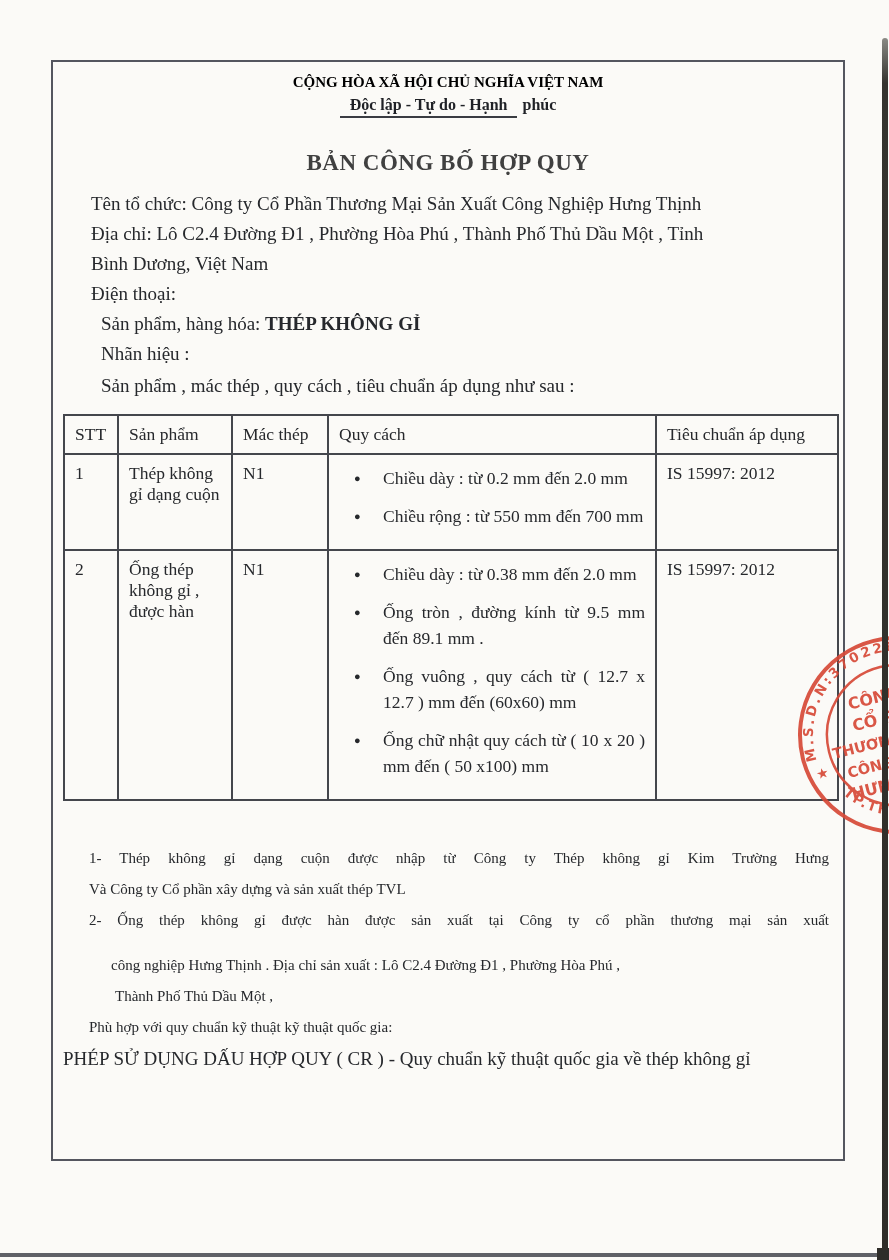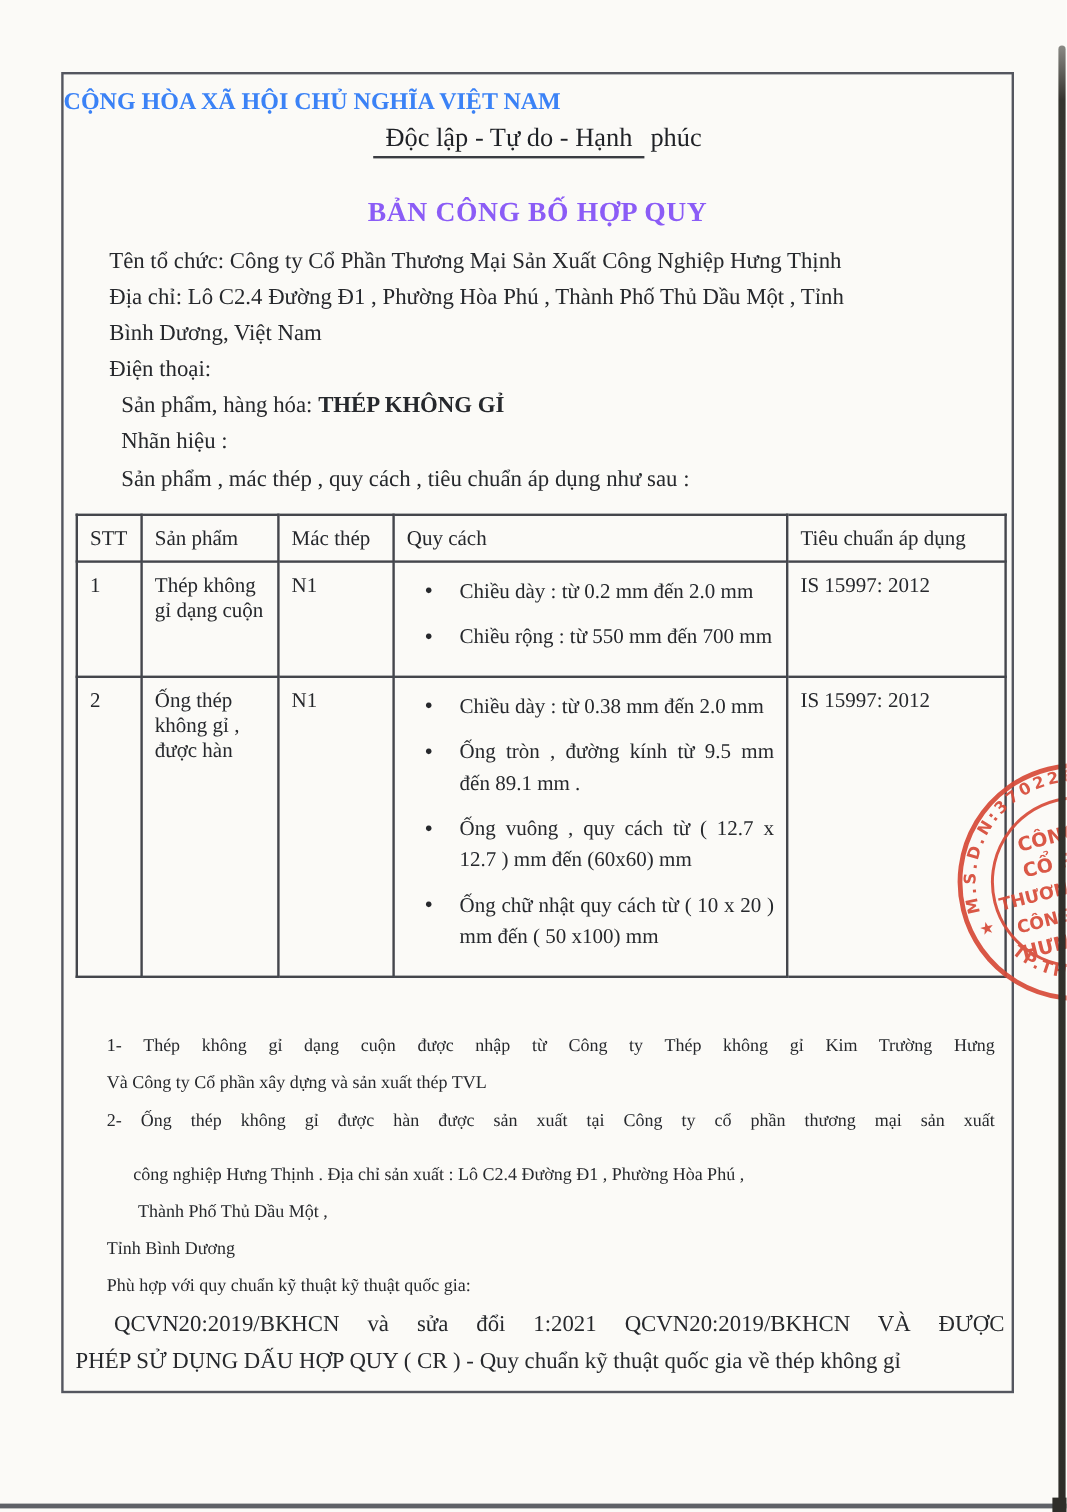--- a/index.html
+++ b/index.html
@@ -15,42 +15,42 @@
   .frame {
     position: absolute;
     left: 51px; top: 60px;
     width: 794px; height: 1101px;
     border: 2px solid #54565f;
     background: transparent;
   }
   
   .nat-title {
     margin: 12px 0 0 0;
-    text-align: left;
-    font-size: 20px; font-weight: bold;
-    color: #3b82f6;
+    text-align: center;
+    font-size: 15px; font-weight: bold;
+    color: #000000;
   }
   .motto {
     margin: 5px 0 0 0;
     text-align: center;
-    font-size: 22px; font-weight: normal;
+    font-size: 16px; font-weight: bold;
     color: #1f2126;
   }
   .motto .u {
     display: inline-block;
     border-bottom: 2px solid #3a3c42;
     padding: 0 10px 2px 10px;
   }
   .motto .tail { margin-left: 5px; }
   .doc-title {
     margin: 32px 0 0 0;
     text-align: center;
     font-size: 23px; font-weight: bold;
     letter-spacing: .5px;
-    color: #8b5cf6;
+    color: #404040;
   }
   .doc-number {
     margin: 9px 0 0 0;
     text-align: center;
     font-size: 19px; font-weight: normal;
   }
   
   .info {
     margin: 13px 14px 0 38px;
     font-size: 19px;
@@ -226,26 +226,24 @@
       </tr>
     </tbody>
       </table>
 
     <div class="notes">
       <p class="just">1-  Thép không gỉ dạng cuộn được nhập từ Công ty Thép không gỉ Kim Trường Hưng</p>
       <p>Và Công ty Cổ phần xây dựng và sản xuất thép TVL</p>
       <p class="hang just">2-  Ống thép không gỉ được hàn được sản xuất tại Công ty cổ phần thương mại sản xuất</p>
       <p class="hang" style="padding-left:22px; text-indent:0;margin-top:14px;">công nghiệp Hưng Thịnh . Địa chỉ sản xuất : Lô C2.4 Đường Đ1 , Phường Hòa Phú ,</p>
       <p class="hang" style="padding-left:26px; text-indent:0;">Thành Phố Thủ Dầu Một ,</p>
-      <p>Tỉnh Bình Dương</p>
       <p>Phù hợp với quy chuẩn kỹ thuật kỹ thuật quốc gia:</p>
     </div>
 
     <div class="regulation">
-      <p class="l1 just">QCVN20:2019/BKHCN và sửa đổi 1:2021 QCVN20:2019/BKHCN VÀ ĐƯỢC</p>
       <p>PHÉP SỬ DỤNG DẤU HỢP QUY ( CR ) -  Quy chuẩn kỹ thuật quốc gia về thép không gỉ</p>
     </div>
 
   </div>
 
   <svg class="stamp" viewBox="0 0 220 220">
     <defs>
       <path id="arcTop" d="M 26.3,117.3 A 84,84 0 1 1 193.7,102.7"></path>
       <path id="arcBottom" d="M 37.5,143.8 A 80,80 0 0 0 182.5,143.8"></path>
     </defs>

